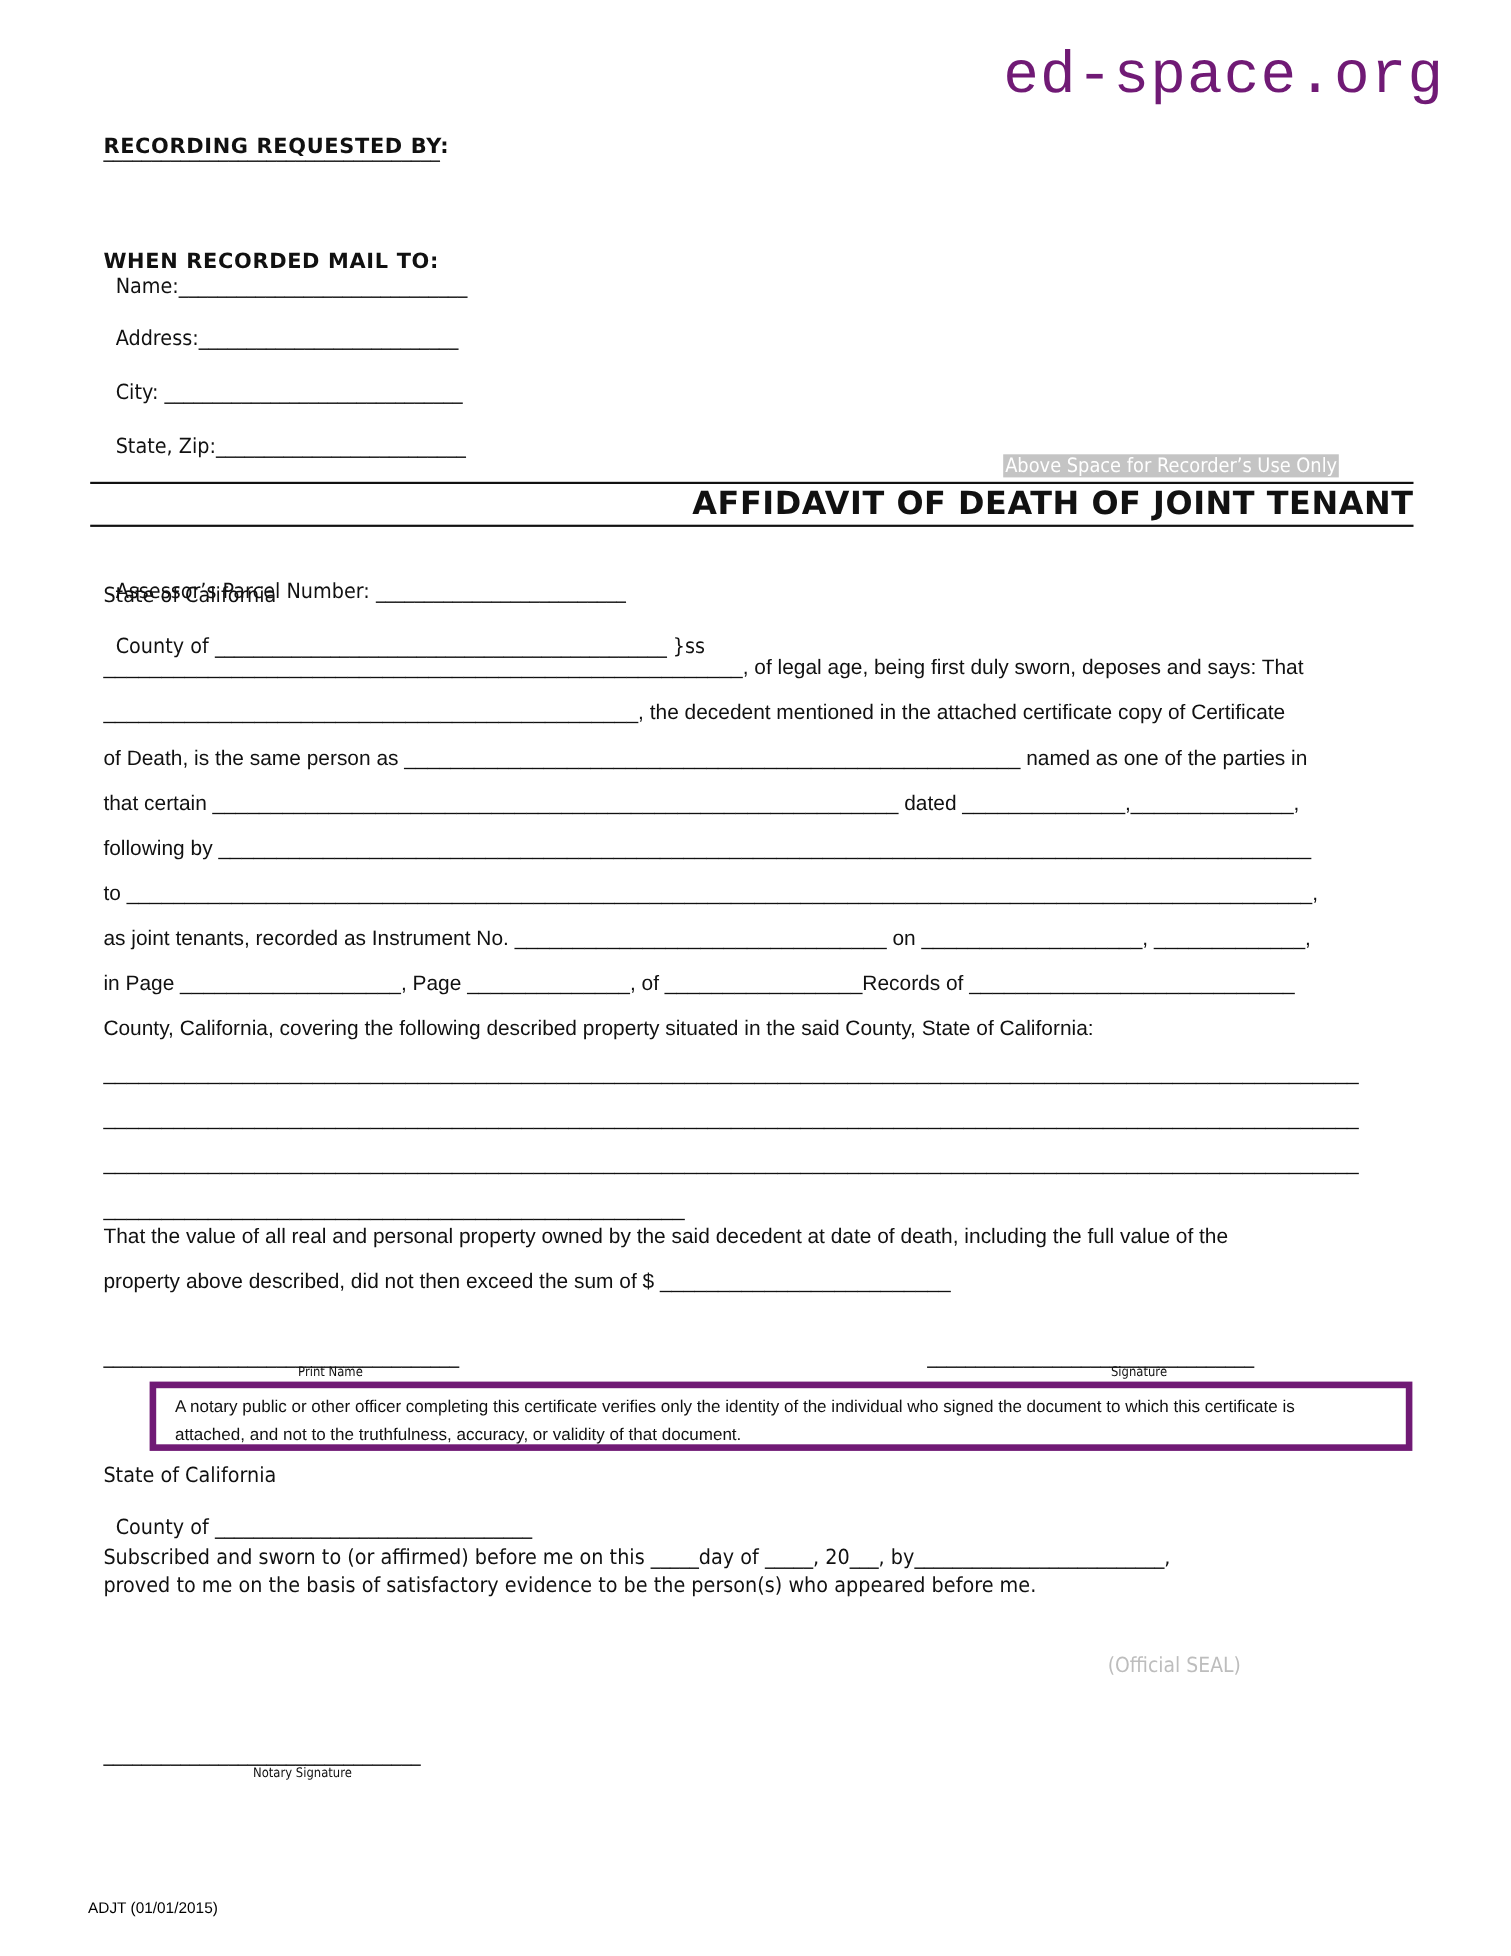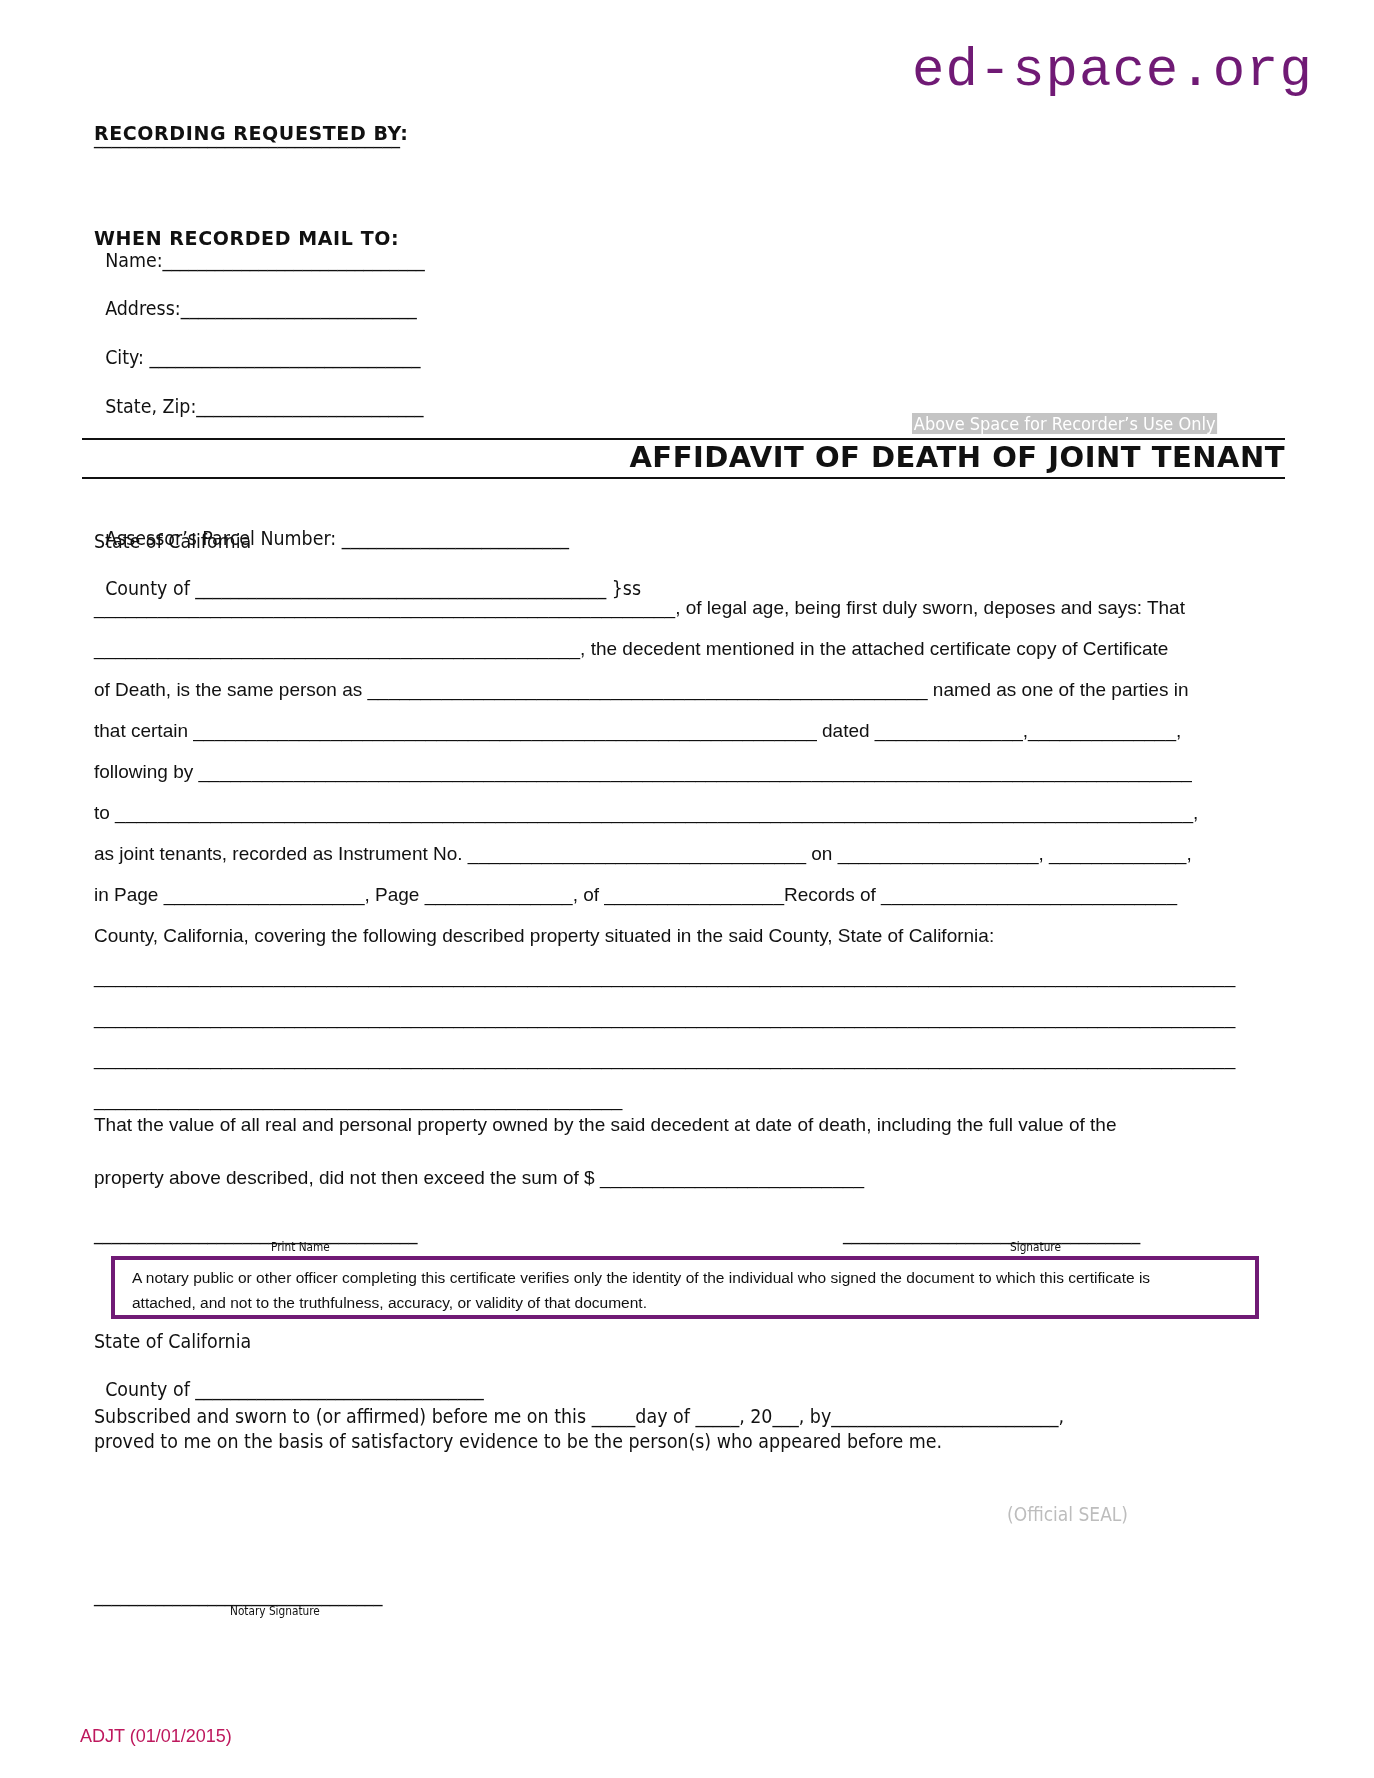--- a/index.html
+++ b/index.html
@@ -6,24 +6,24 @@
   body { width:1374px; height:1778px; position:relative; overflow:hidden; color:#111; }
   .abs { position:absolute; white-space:pre; }
   .hdr { font-family:"DejaVu Sans", sans-serif; font-weight:bold; font-size:19px; letter-spacing:0.6px;margin-top:48px; }
   .lbl { font-family:"DejaVu Sans", sans-serif; font-size:19px; transform:scaleX(0.92); transform-origin:left center; }
   .body { font-family:"Liberation Sans", sans-serif; font-size:19px; color:#111; }
   .rule { position:absolute; background:#111; }
   .watermark { font-family:"Liberation Mono", monospace; font-size:54px; color:#701a75; letter-spacing:1px; }
   .recorder { background:#c4c4c4; color:#fff; font-family:"DejaVu Sans", sans-serif; font-size:18px; padding:0 2px; transform:scaleX(0.9); transform-origin:left center; }
   .title { font-family:"DejaVu Sans", sans-serif; font-weight:bold; font-size:29px; letter-spacing:0.5px; }
   .small { font-family:"DejaVu Sans", sans-serif; font-size:12px; transform:scaleX(0.88); transform-origin:left center; }
-  .notary-box { position:absolute; border:4px solid #701a75; box-sizing:border-box; }
+  .notary-box { position:absolute; border:6px solid #701a75; box-sizing:border-box;margin-left:25px; }
   .notary-text { font-family:"Liberation Sans", sans-serif; font-size:15.5px; line-height:25px; color:#111; }
   .seal { font-family:"DejaVu Sans", sans-serif; font-size:19px; color:#bdbdbd; transform:scaleX(0.9); transform-origin:left center; }
-  .footer { font-family:"Liberation Sans", sans-serif; font-size:18px; color:#be185d; }
+  .footer { font-family:"Liberation Sans", sans-serif; font-size:14px; color:#000000; }
   .field { display:inline-block; }
 </style>
 </head>
 <body>
 
 <div class="abs watermark" style="left:912px; top:40px;">ed-space.org</div>
 
 <div class="abs hdr" style="left:94px; top:74px;">RECORDING REQUESTED BY:</div>
 <div class="abs lbl" style="left:94px; top:126px;">___________________________________</div>
 
@@ -64,21 +64,21 @@
 <div class="abs body" style="left:94px; top:843px;">as joint tenants, recorded as Instrument No. ________________________________ on ___________________, _____________,</div>
 <div class="abs body" style="left:94px; top:884px;">in Page ___________________, Page ______________, of _________________Records of ____________________________</div>
 <div class="abs body" style="left:94px; top:925px;">County, California, covering the following described property situated in the said County, State of California:</div>
 
 <div class="abs body" style="left:94px; top:966px;">____________________________________________________________________________________________________________</div>
 <div class="abs body" style="left:94px; top:1007px;">____________________________________________________________________________________________________________</div>
 <div class="abs body" style="left:94px; top:1048px;">____________________________________________________________________________________________________________</div>
 <div class="abs body" style="left:94px; top:1089px;">__________________________________________________</div>
 
 <div class="abs body" style="left:94px; top:1114px;">That the value of all real and personal property owned by the said decedent at date of death, including the full value of the</div>
-<div class="abs body" style="left:94px; top:1155px;margin-top:12px;">property above described, did not then exceed the sum of $ _________________________</div>
+<div class="abs body" style="left:94px; top:1155px;">property above described, did not then exceed the sum of $ _________________________</div>
 
 <div class="abs lbl" style="left:94px; top:1222px;">_____________________________________</div>
 <div class="abs small" style="left:271px; top:1240px;">Print Name</div>
 <div class="abs lbl" style="left:843px; top:1222px;">__________________________________</div>
 <div class="abs small" style="left:1010px; top:1240px;">Signature</div>
 
 <div class="notary-box" style="left:111px; top:1256px; width:1148px; height:63px;">
   <div class="notary-text" style="position:absolute; left:17px; top:5px; white-space:pre;">A notary public or other officer completing this certificate verifies only the identity of the individual who signed the document to which this certificate is</div>
   <div class="notary-text" style="position:absolute; left:17px; top:30px; white-space:pre;">attached, and not to the truthfulness, accuracy, or validity of that document.</div>
 </div>

